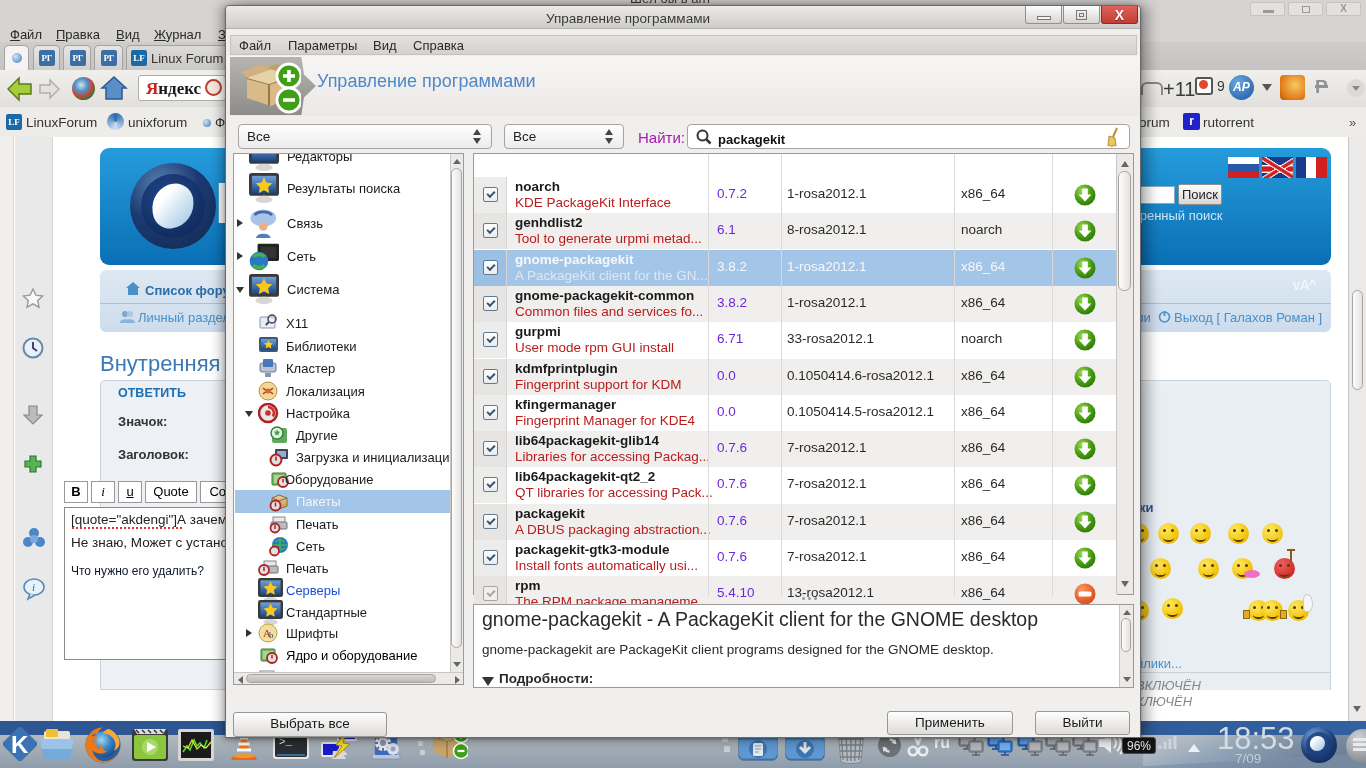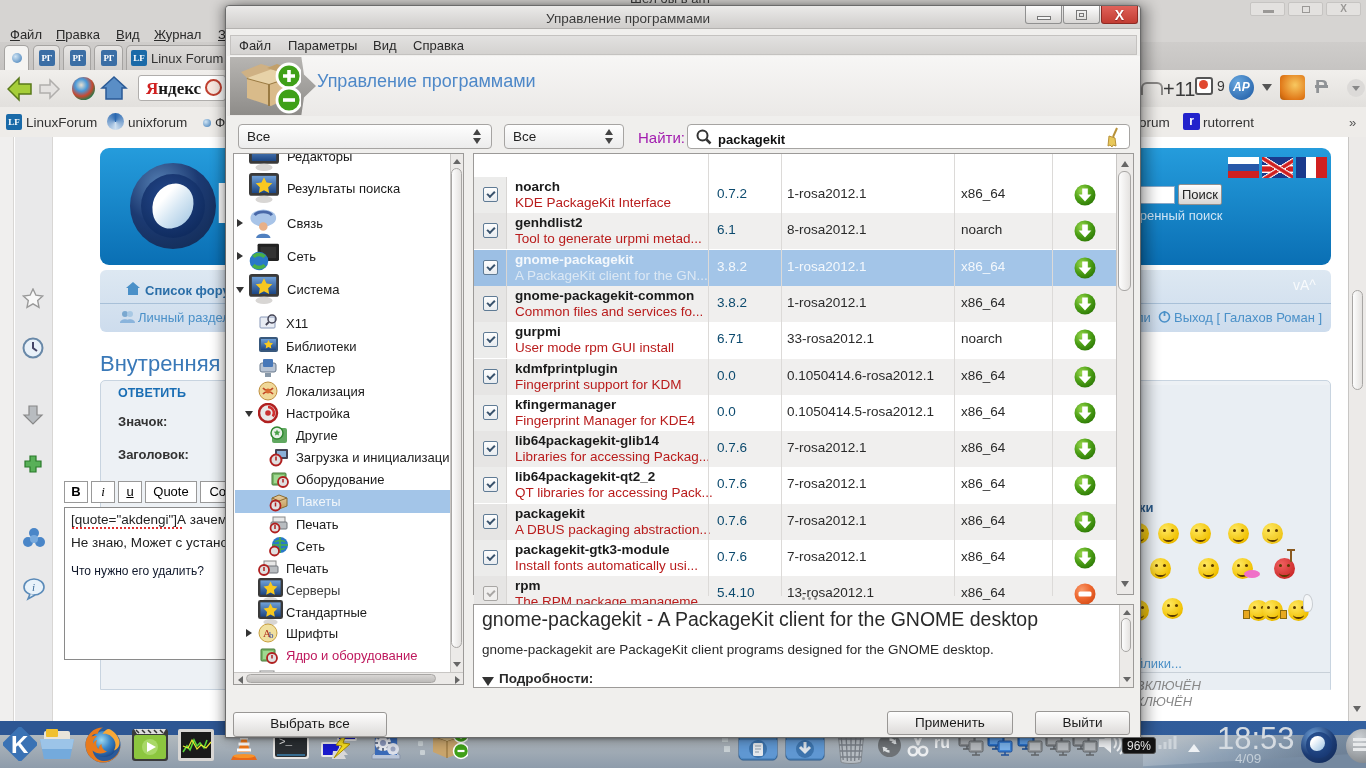--- a/index.html
+++ b/index.html
@@ -39,21 +39,21 @@
 .combo{position:absolute;top:8px;height:25px;background:linear-gradient(#fefefe,#ececec);border:1px solid #a6a4a2;border-radius:4px;color:#222;line-height:23px;padding-left:8px;font-size:13.5px}
 #srch{position:absolute;left:461px;top:8px;width:443px;height:25px;background:#fff;border:1px solid #a6a4a2;border-radius:4px;line-height:23px}
 
 #tree{position:absolute;left:7px;top:147px;width:231px;height:532px;background:#fff;border:1px solid #9c9a98}
 
 #tbl{position:absolute;left:247px;top:147px;width:661px;height:442px;background:#fff;border:1px solid #9c9a98}
 #thead{position:absolute;left:0;top:0;width:643px;height:22px;background:linear-gradient(#f8f8f8,#e4e3e2);border-bottom:1px solid #c8c6c4;color:#2a2a2a}
 .rw{position:absolute;left:0;width:643px;height:36px;overflow:hidden}
 .rw .nm{position:absolute;left:41px;top:2px;font-weight:bold;color:#1a1a1a;font-size:13.5px}
 .rw .ds{position:absolute;left:41px;top:18px;color:#b91c1c;font-size:13.5px}
-.rw .c1{position:absolute;left:243px;top:9px;font-size:13.5px;color:#0c4a6e}
+.rw .c1{position:absolute;left:243px;top:9px;font-size:13.5px;color:#6d28d9}
 .rw .c2{position:absolute;left:313px;top:9px;font-size:13.5px;color:#2a2a2a}
 .rw .c3{position:absolute;left:487px;top:9px;font-size:13.5px;color:#2a2a2a}
 .rw.g{background:#f0efee}
 .rw.g .cbcol{background:#e6e5e4}
 .rw.sel{background:#a3c5e8}
 .rw.sel .nm{color:#f4f8fc}.rw.sel .ds{color:#dce8f4}.rw.sel .c1,.rw.sel .c2,.rw.sel .c3{color:#f4f8fc}
 .rw.sel .cbcol{background:#9cbfe4}
 .cbcol{position:absolute;left:0;top:0;width:33px;height:36px;background:#ececeb;border-right:1px solid #d8d6d4}
 .cb{position:absolute;left:9px;top:10px;width:15px;height:15px;background:linear-gradient(#fdfdfd,#e8ecf0);border:1px solid #5f7b95;border-radius:2px}
 .cb i{position:absolute;left:3px;top:3px;width:8px;height:5px;border-left:2px solid #39536d;border-bottom:2px solid #39536d;transform:rotate(-45deg)}
@@ -549,21 +549,21 @@
 <svg class="a" style="left:1097px;top:730px" width="28" height="26">
       <path d="M2 9h5l7-6v20l-7-6H2z" fill="#eceef0"></path>
       <path d="M17 8a7 7 0 010 10M20 5a11 11 0 010 16M23 2a15 15 0 010 22" stroke="#eceef0" stroke-width="2" fill="none"></path>
     </svg>
 <span class="a" style="left:1122px;top:737px;width:34px;height:17px;background:#141414;border:1px solid #4a4a4a;border-radius:3px;color:#f0f0f0;font-size:12px;text-align:center;line-height:16px">96%</span>
 <svg class="a" style="left:1158px;top:733px" width="24" height="18">
       <path d="M2 16v-4M7 16V9M12 16V6M17 16V3" stroke="#cdd4da" stroke-width="3"></path>
     </svg>
 <i class="arr a" style="left:1188px;top:744px;border-left:6px solid transparent;border-right:6px solid transparent;border-bottom:8px solid #eef1f4"></i>
 <span class="a" style="left:1217px;top:721px;font-size:31px;color:#d5dbe1">18:53</span>
-<span class="a" style="left:1235px;top:751px;font-size:13.5px;color:#c3ced8">4/09</span>
+<span class="a" style="left:1235px;top:751px;font-size:13.5px;color:#c3ced8">7/09</span>
 <span class="a" style="left:1301px;top:727px;width:36px;height:36px;border-radius:50%;background:radial-gradient(circle at 35% 25%,#6c9ed6,#1c3c74 55%,#0e2450)"></span>
 <span class="a" style="left:1306px;top:732px;width:26px;height:26px;border-radius:50%;background:radial-gradient(circle at 40% 32%,#2c5696,#12306a)"></span>
 <span class="a" style="left:1310px;top:736px;width:15px;height:15px;border-radius:52% 48% 55% 45%;background:linear-gradient(135deg,#ffffff 25%,#cfe2f2 60%,#9cc2e2)"></span>
 <span class="a" style="left:1346px;top:729px;width:34px;height:34px;border-radius:50%;background:radial-gradient(circle at 38% 28%,#cfd3d7,#8e9296 70%,#6e7276)"></span>
 <span class="a" style="left:1353px;top:738px;width:13px;height:2.5px;background:#e8eaec;box-shadow:0 5px #e8eaec,0 10px #e8eaec"></span>
 
 <div id="pm" class="a">
 <div id="ttl">
         <b>Управление программами</b>
       </div>
@@ -665,55 +665,55 @@
           <use href="#i-oth"></use>
         </svg>
         <span style="position:absolute;left:62px;top:274px;color:#1a1a1a">Другие</span>
 <svg style="position:absolute;left:35px;top:293px" width="21" height="21">
           <use href="#i-boot"></use>
         </svg>
         <span style="position:absolute;left:62px;top:296px;color:#1a1a1a">Загрузка и инициализаци</span>
 <svg style="position:absolute;left:35px;top:315px" width="21" height="21">
           <use href="#i-hw"></use>
         </svg>
-        <span style="position:absolute;left:62px;top:318px;color:#1a1a1a">Оборудование</span>
+        <span style="position:absolute;left:51px;top:318px;color:#1a1a1a">Оборудование</span>
 <div style="position:absolute;left:1px;top:336px;width:216px;height:23px;background:#a3c5e8"></div>
         <svg style="position:absolute;left:35px;top:337px" width="21" height="21">
           <use href="#i-pkg"></use>
         </svg>
         <span style="position:absolute;left:62px;top:340px;color:#f2f6fa">Пакеты</span>
 <svg style="position:absolute;left:35px;top:360px" width="21" height="21">
           <use href="#i-prn"></use>
         </svg>
         <span style="position:absolute;left:62px;top:363px;color:#1a1a1a">Печать</span>
 <svg style="position:absolute;left:35px;top:382px" width="21" height="21">
           <use href="#i-netr"></use>
         </svg>
         <span style="position:absolute;left:62px;top:385px;color:#1a1a1a">Сеть</span>
 <svg style="position:absolute;left:24px;top:404px" width="21" height="21">
           <use href="#i-prn2"></use>
         </svg>
         <span style="position:absolute;left:52px;top:407px;color:#1a1a1a">Печать</span>
 <svg style="position:absolute;left:24px;top:424px" viewBox="0 0 21 21" width="25" height="25">
           <use href="#i-monstar"></use>
         </svg>
-        <span style="position:absolute;left:52px;top:429px;color:#404040">Серверы</span>
+        <span style="position:absolute;left:52px;top:429px;color:#1d4ed8">Серверы</span>
 <svg style="position:absolute;left:24px;top:446px" viewBox="0 0 21 21" width="25" height="25">
           <use href="#i-monstar"></use>
         </svg>
         <span style="position:absolute;left:52px;top:451px;color:#1a1a1a">Стандартные</span>
 <i class="arr" style="left:12px;top:475px;border-top:4px solid transparent;border-bottom:4px solid transparent;border-left:6px solid #333"></i>
         <svg style="position:absolute;left:24px;top:469px" width="21" height="21">
           <use href="#i-font"></use>
         </svg>
         <span style="position:absolute;left:52px;top:472px;color:#1a1a1a">Шрифты</span>
 <svg style="position:absolute;left:24px;top:491px" width="21" height="21">
           <use href="#i-hw"></use>
         </svg>
-        <span style="position:absolute;left:52px;top:494px;color:#be185d">Ядро и оборудование</span>
+        <span style="position:absolute;left:52px;top:494px;color:#000000">Ядро и оборудование</span>
 <svg style="position:absolute;left:24px;top:513px" width="21" height="21">
           <use href="#i-mis"></use>
         </svg>
 <div class="sbv" style="left:216px;top:0;width:13px;height:518px"></div>
 <i class="arr" style="left:219px;top:5px;border-left:4px solid transparent;border-right:4px solid transparent;border-bottom:5px solid #666"></i>
 <i class="arr" style="left:219px;top:508px;border-left:4px solid transparent;border-right:4px solid transparent;border-top:5px solid #666"></i>
 <div class="thumb" style="left:217px;top:14px;width:11px;height:480px"></div>
 <div style="position:absolute;left:0;top:518px;width:229px;height:13px;background:#eceae8;border-top:1px solid #c8c6c4"></div>
 <i class="arr" style="left:4px;top:522px;border-top:4px solid transparent;border-bottom:4px solid transparent;border-right:5px solid #666"></i>
 <i class="arr" style="left:221px;top:522px;border-top:4px solid transparent;border-bottom:4px solid transparent;border-left:5px solid #666"></i>

